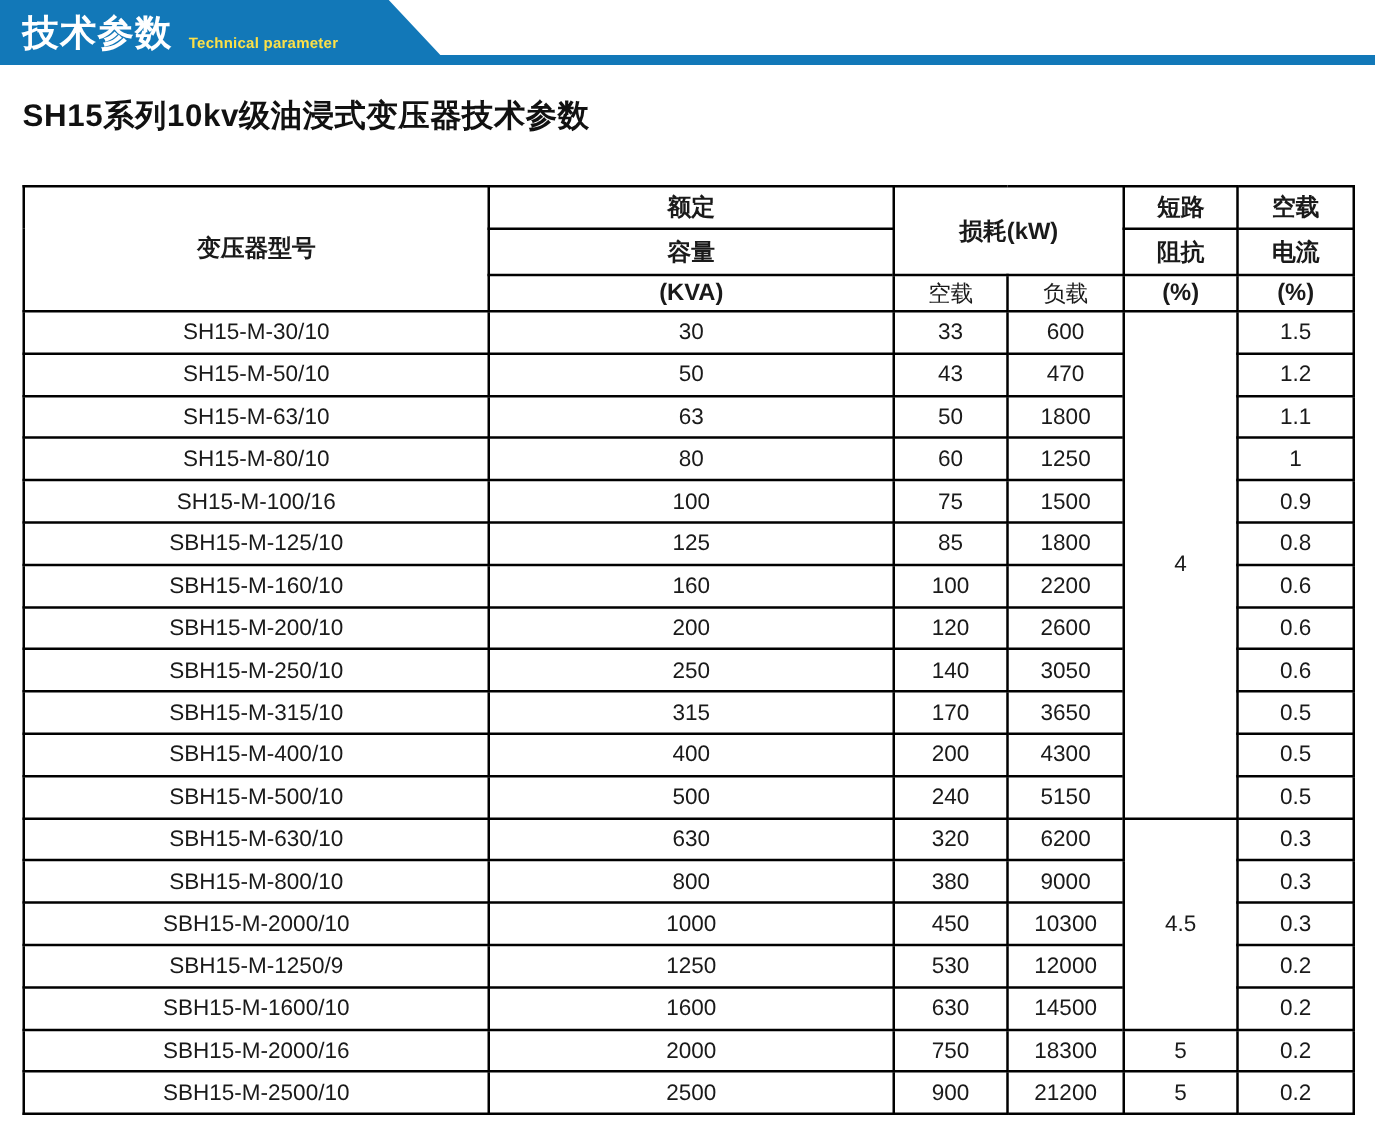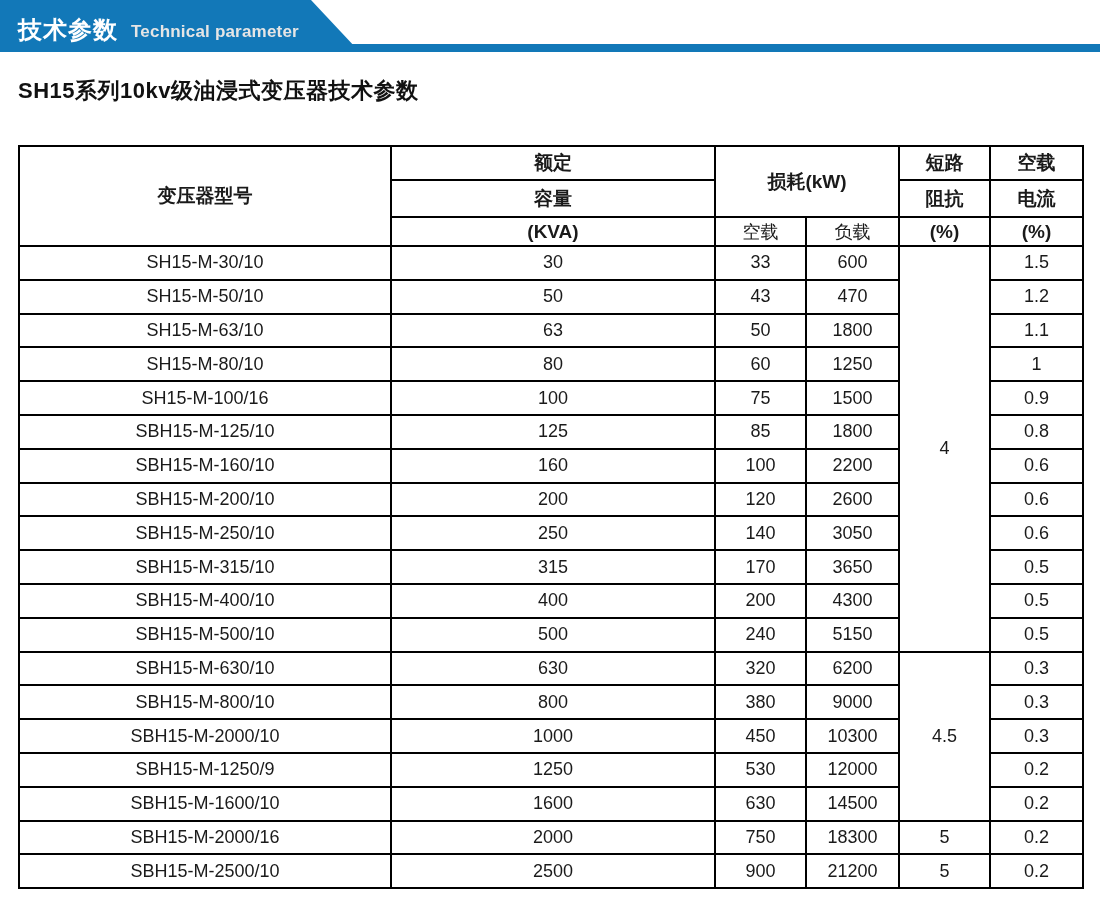--- a/index.html
+++ b/index.html
@@ -17,32 +17,32 @@
     background: var(--brand-blue);
   }
   .banner-main {
     position: absolute; left: 0; top: 0; width: 356px; height: 48px;
     background: var(--brand-blue);
     clip-path: polygon(0 0, 311px 0, 356px 48px, 0 48px);
     display: flex; align-items: flex-end;
     padding: 0 0 4px 18px;
   }
   .banner-title-zh {
-    color: #ffffff; font-size: 24px; font-weight: bold;
+    color: #ffffff; font-size: 29px; font-weight: bold;
     letter-spacing: 1px; line-height: 1; padding-bottom: 2px;
   }
   .banner-title-en {
-    color: #e5e5e5; font-size: 17px; font-weight: 600;
+    color: #fde047; font-size: 12px; font-weight: 600;
     margin-left: 13px; line-height: 1; padding-bottom: 4px;
     letter-spacing: 0.2px;
   }
   
   .page-title {
     margin: 24px 0 0 18px;
-    font-size: 22px; font-weight: bold; color: #111;
+    font-size: 25px; font-weight: bold; color: #111;
     letter-spacing: 0.5px;
   }
   
   .param-table {
     margin: 39px 18px 0 18px;
     width: 1064px;
     border-collapse: collapse;
     table-layout: fixed;
   }
   .param-table th, .param-table td {

